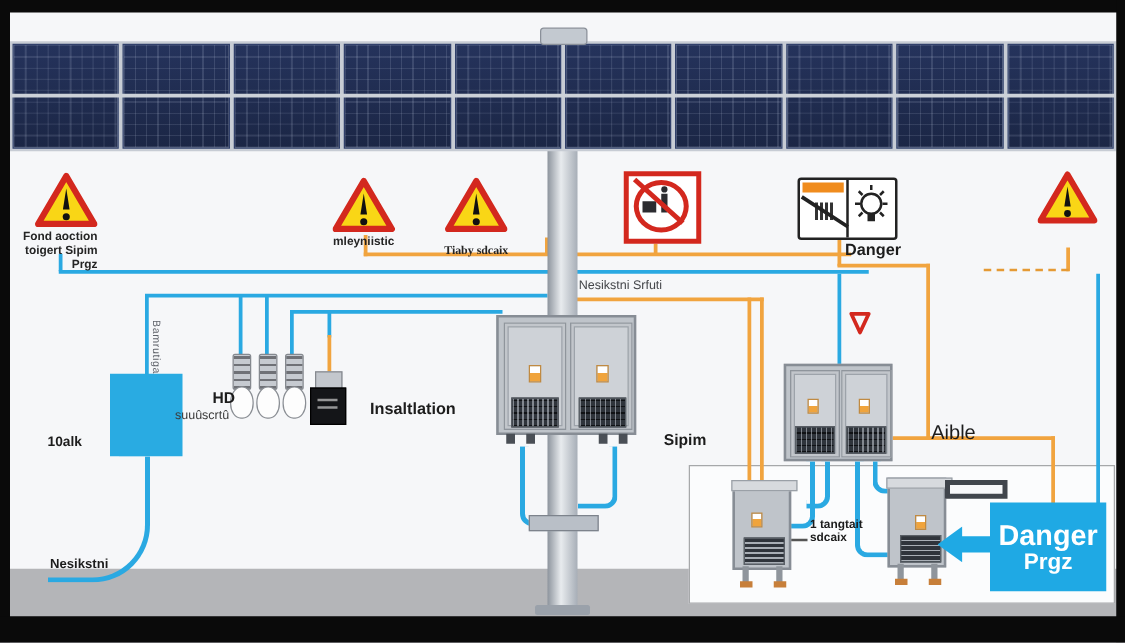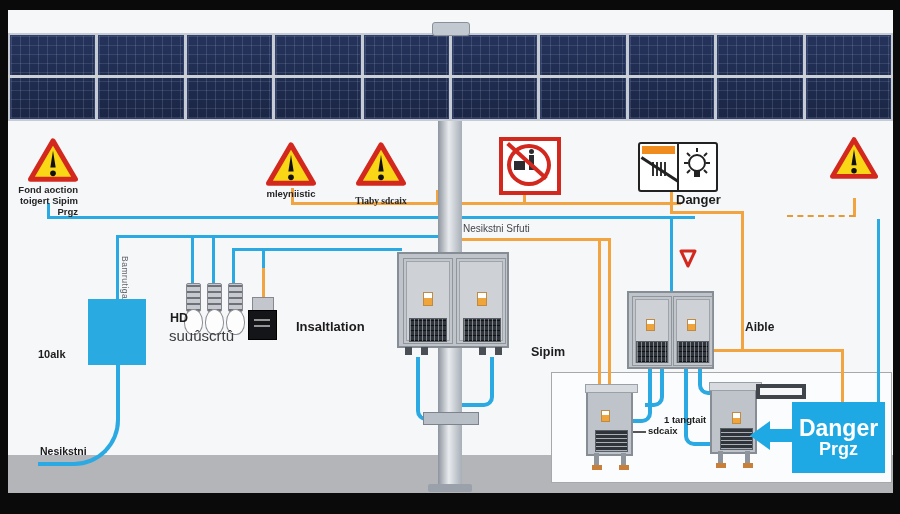--- a/index.html
+++ b/index.html
@@ -209,21 +209,21 @@
 
   <svg class="abs vmark" width="18" height="20" viewBox="0 0 18 20">
     <path d="M2 2 L16 2 L9 17 Z" fill="none" stroke="#d3281e" stroke-width="3" stroke-linejoin="round"></path>
   </svg>
 
   <div class="abs bluebox"></div>
   <div class="abs t" style="left:38px;top:348px;font-size:11px;font-weight:700;">10alk</div>
   <div class="abs vert" style="left:120px;top:256px;height:48px;">Bamrutiga</div>
   <div class="abs t" style="left:40px;top:445px;font-size:10.5px;font-weight:600;">Nesikstni</div>
   <div class="abs t" style="left:170px;top:311px;font-size:12.5px;font-weight:700;">HD</div>
-  <div class="abs t" style="left:169px;top:327px;font-size:15px;color:#3b3b3b;">suuûscrtû</div>
+  <div class="abs t" style="left:140px;top:327px;font-size:10px;color:#3b3b3b;">suuûscrtû</div>
 
   <div class="plug" style="left:186px;top:283px;"></div>
   <div class="bulb" style="left:184px;top:309px;"></div>
   <div class="plug" style="left:207px;top:283px;"></div>
   <div class="bulb" style="left:205px;top:309px;"></div>
   <div class="plug" style="left:228px;top:283px;"></div>
   <div class="bulb" style="left:226px;top:309px;"></div>
   <div class="abs devcap"></div>
   <div class="abs devbody">
     <div class="devline" style="top:8px;"></div>
@@ -250,21 +250,21 @@
   <div class="abs t" style="left:463px;top:223px;font-size:10px;color:#44464a;font-weight:500;">Nesikstni Srfuti</div>
 
   <div class="abs cab" style="left:627px;top:291px;width:87px;height:78px;">
     <div class="door" style="left:3px;top:3px;width:38px;height:68px;"></div>
     <div class="door" style="left:44px;top:3px;width:38px;height:68px;"></div>
     <div class="sticker" style="left:17px;top:26px;width:7px;height:10px;"></div>
     <div class="sticker" style="left:58px;top:26px;width:7px;height:10px;"></div>
     <div class="grille" style="left:7px;top:48px;width:30px;height:20px;"></div>
     <div class="grille" style="left:48px;top:48px;width:30px;height:20px;"></div>
   </div>
-  <div class="abs t" style="left:745px;top:320px;font-size:12px;font-weight:700;">Aible</div>
+  <div class="abs t" style="left:745px;top:338px;font-size:16px;font-weight:400;">Aible</div>
 
   <div class="abs elb-r" style="left:632px;top:369px;width:16px;height:50px;"></div>
   <div class="abs elb-r" style="left:645px;top:369px;width:15px;height:34px;"></div>
   <div class="abs elb-l" style="left:684px;top:369px;width:27px;height:73px;"></div>
   <div class="abs elb-l" style="left:698px;top:369px;width:13px;height:22px;"></div>
 
   <div class="abs cab" style="left:586px;top:384px;width:47px;height:72px;">
     <div class="flange" style="left:-3px;top:-2px;width:51px;height:7px;"></div>
     <div class="sticker" style="left:13px;top:24px;width:7px;height:10px;"></div>
     <div class="hgrille" style="left:7px;top:44px;width:31px;height:20px;"></div>
@@ -279,21 +279,21 @@
     <div class="hgrille" style="left:8px;top:44px;width:31px;height:20px;"></div>
     <div class="leg" style="left:6px;bottom:-12px;"></div>
     <div class="leg" style="left:33px;bottom:-12px;"></div>
     <div class="ofoot" style="left:4px;bottom:-16px;"></div>
     <div class="ofoot" style="left:31px;bottom:-16px;"></div>
   </div>
   <div class="abs duct"></div>
 
   <div class="abs" style="left:633px;top:431px;width:13px;height:2px;background:#555;z-index:9;"></div>
   <div class="abs t" style="left:648px;top:414px;font-size:9.5px;font-weight:600;line-height:1.2;">
-    <span style="display:block;margin-left:16px;">1 tangtait</span>
+    <span style="display:block;">1 tangtait</span>
     <span style="display:block;">sdcaix</span>
   </div>
 
   <div class="abs dzhead"></div>
   <div class="abs dzshaft"></div>
   <div class="abs dzbox">
     <div class="dz1">Danger</div>
     <div class="dz2">Prgz</div>
   </div>
 

